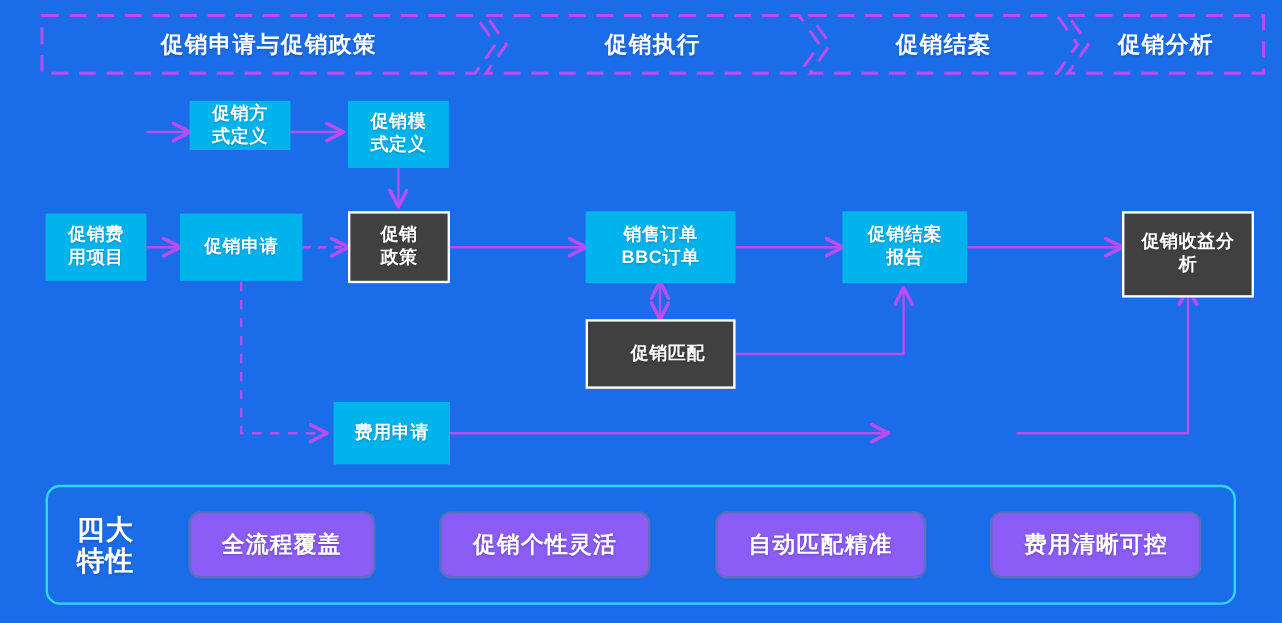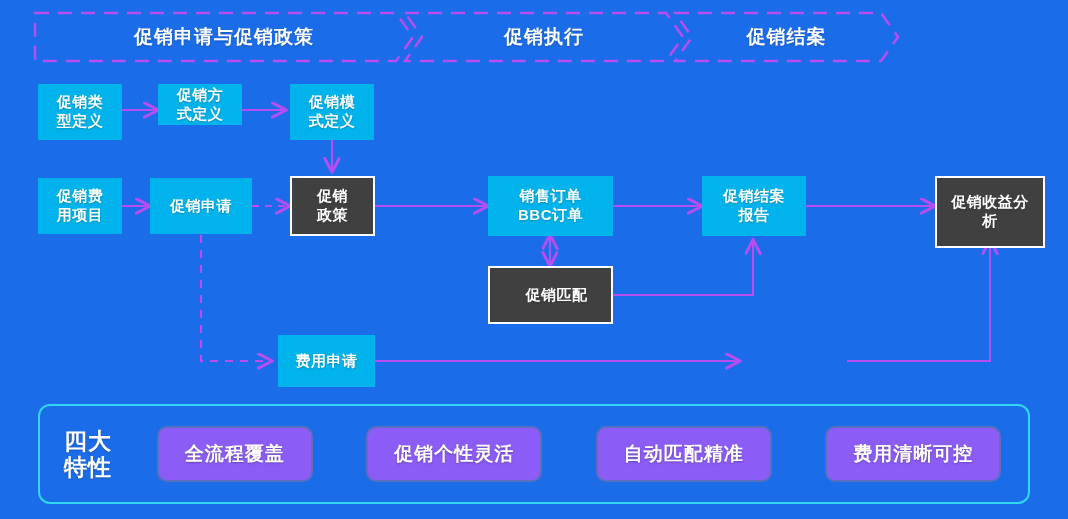--- a/index.html
+++ b/index.html
@@ -154,20 +154,26 @@
     <span class="phase-text">促销申请与促销政策</span>
   </div>
 
   <div class="phase-band" style="left:674px; width:225px;">
     <svg class="band-outline" viewBox="0 0 225 50" preserveAspectRatio="none">
       <path d="M 1 1 L 207 1 L 224 25 L 207 49 L 1 49 L 18 25 Z" fill="none" stroke="#b84df0" stroke-width="2.5" stroke-dasharray="14 9" stroke-linejoin="miter" vector-effect="non-scaling-stroke"></path>
     </svg>
     <span class="phase-text">促销结案</span>
   </div>
 
+  <div class="phase-band" style="left:889px; width:165px;">
+    <svg class="band-outline" viewBox="0 0 165 50" preserveAspectRatio="none">
+      <path d="M 1 1 L 164 1 L 164 49 L 1 49 L 18 25 Z" fill="none" stroke="#b84df0" stroke-width="2.5" stroke-dasharray="14 9" stroke-linejoin="miter" vector-effect="non-scaling-stroke"></path>
+    </svg>
+    <span class="phase-text">促销分析</span>
+  </div>
 
   <svg id="connectors" viewBox="0 0 1068 519">
     <defs>
       <marker id="arrowOpen" markerWidth="9" markerHeight="9" refX="7.4" refY="4.2" orient="auto" markerUnits="strokeWidth">
         <path d="M 0.6 0.6 L 7.6 4.2 L 0.6 7.8" fill="none" stroke="#b84df0" stroke-width="1.5" stroke-linecap="round" stroke-linejoin="round"></path>
       </marker>
       <marker id="arrowOpenStart" markerWidth="9" markerHeight="9" refX="7.4" refY="4.2" orient="auto-start-reverse" markerUnits="strokeWidth">
         <path d="M 0.6 0.6 L 7.6 4.2 L 0.6 7.8" fill="none" stroke="#b84df0" stroke-width="1.5" stroke-linecap="round" stroke-linejoin="round"></path>
       </marker>
     </defs>
@@ -191,26 +197,20 @@
 
     <path d="M 613 295 L 753 295 L 753 240" fill="none" stroke="#b84df0" stroke-width="2" marker-end="url(#arrowOpen)"></path>
 
     <path d="M 201 235 L 201 361 L 272 361" fill="none" stroke="#b84df0" stroke-width="2" stroke-dasharray="8 7" marker-end="url(#arrowOpen)"></path>
 
     <line x1="375" y1="361" x2="740" y2="361" stroke="#b84df0" stroke-width="2" marker-end="url(#arrowOpen)"></line>
 
     <path d="M 847 361 L 990 361 L 990 240" fill="none" stroke="#b84df0" stroke-width="2" marker-end="url(#arrowOpen)"></path>
   </svg>
 
-  <div class="node cyan" style="left:38px; top:84px; width:84px; height:56px;">
-    <div>
-      <span class="node-label">促销类</span>
-      <span class="node-label">型定义</span>
-    </div>
-  </div>
 
   <div class="node cyan" style="left:158px; top:84px; width:84px; height:41px;">
     <div>
       <span class="node-label">促销方</span>
       <span class="node-label">式定义</span>
     </div>
   </div>
 
   <div class="node cyan" style="left:290px; top:84px; width:84px; height:56px;">
     <div>

